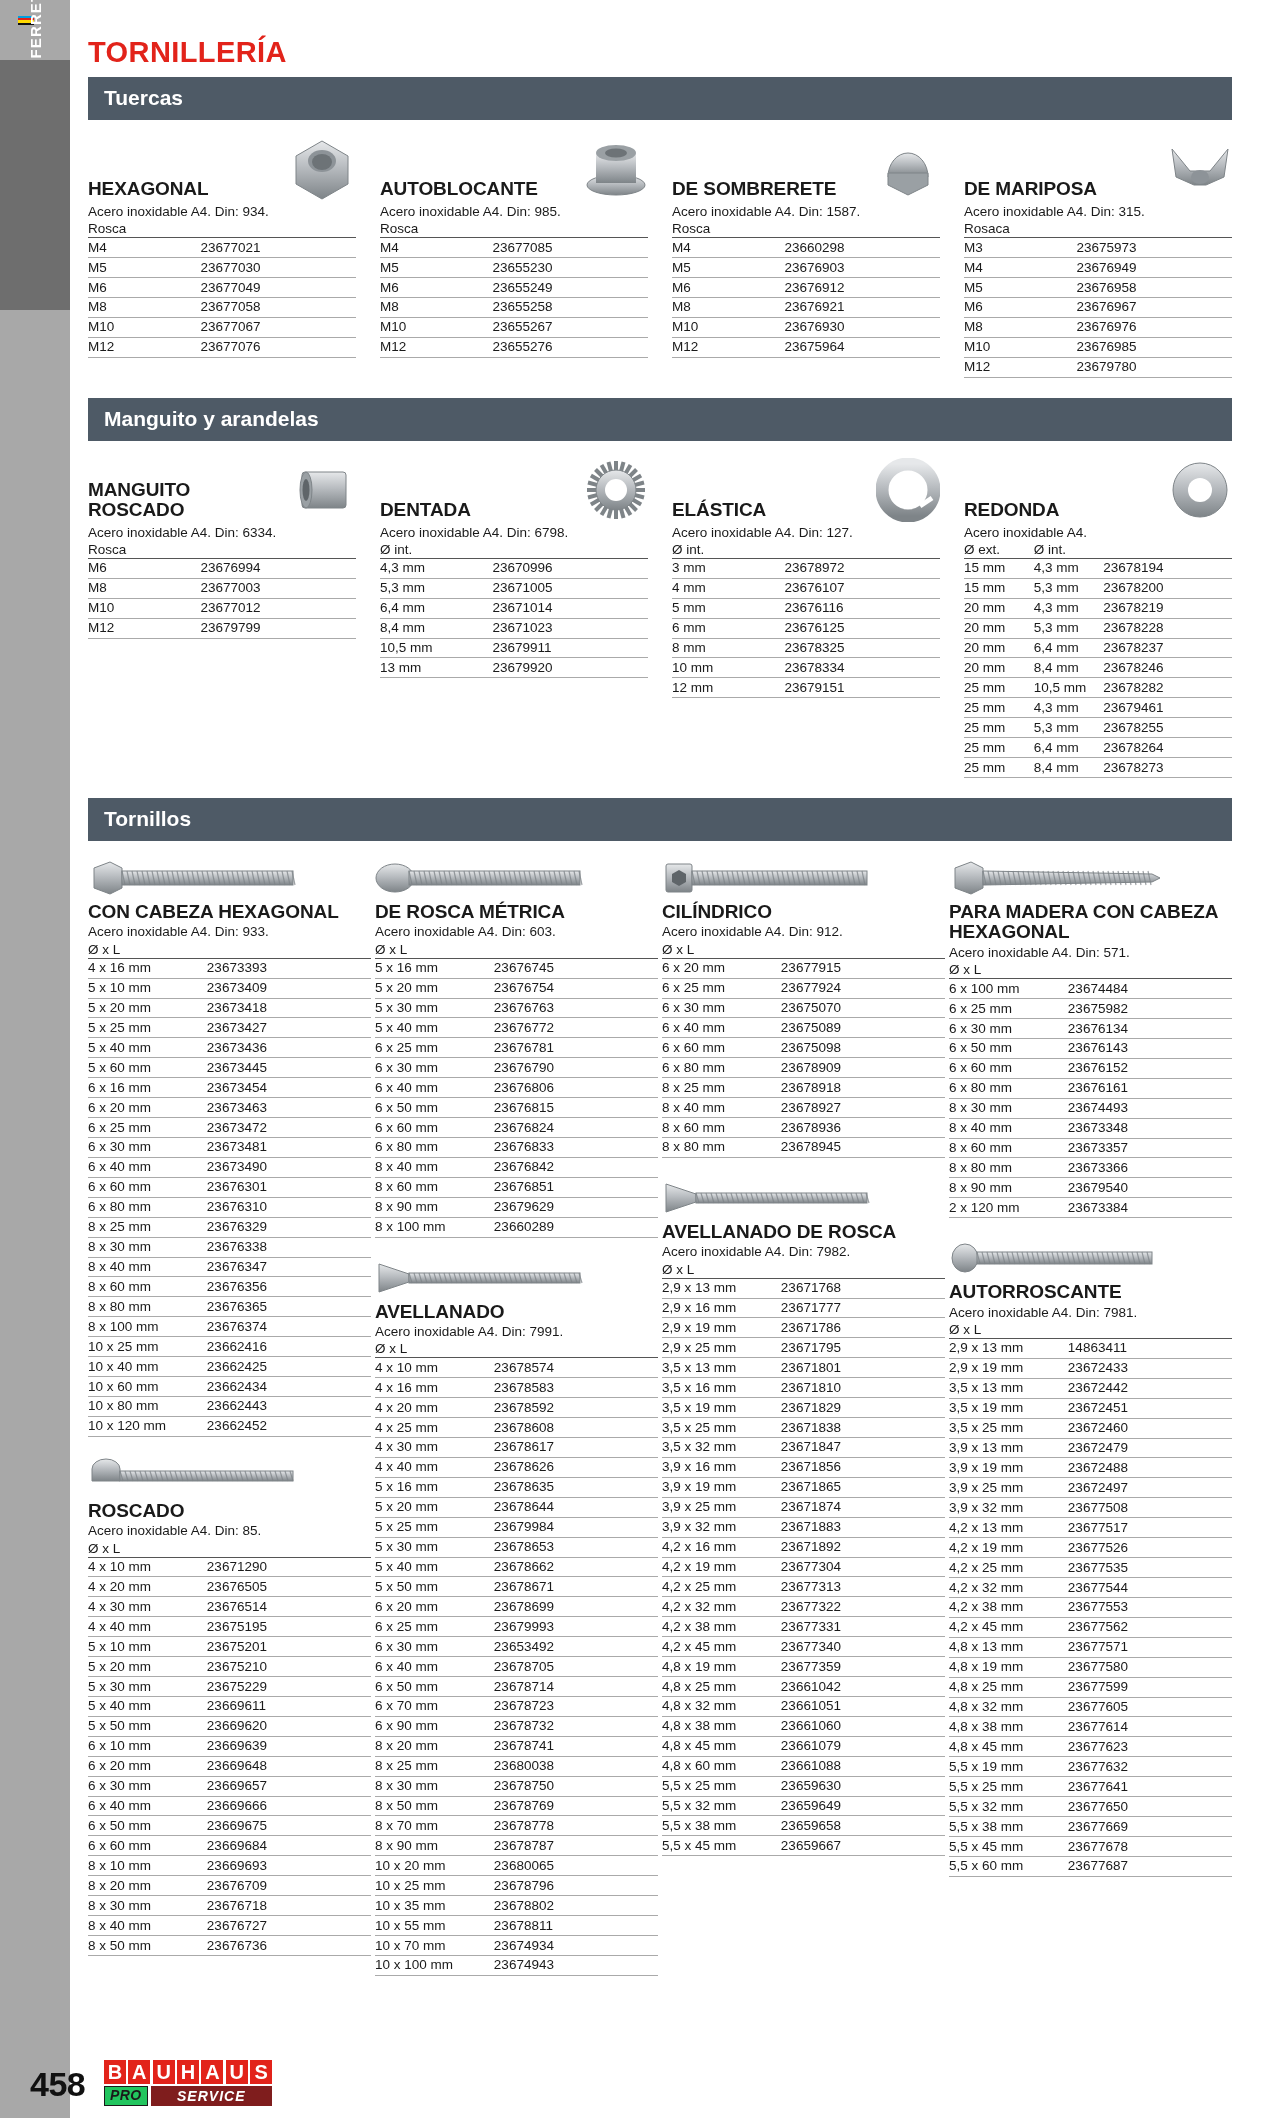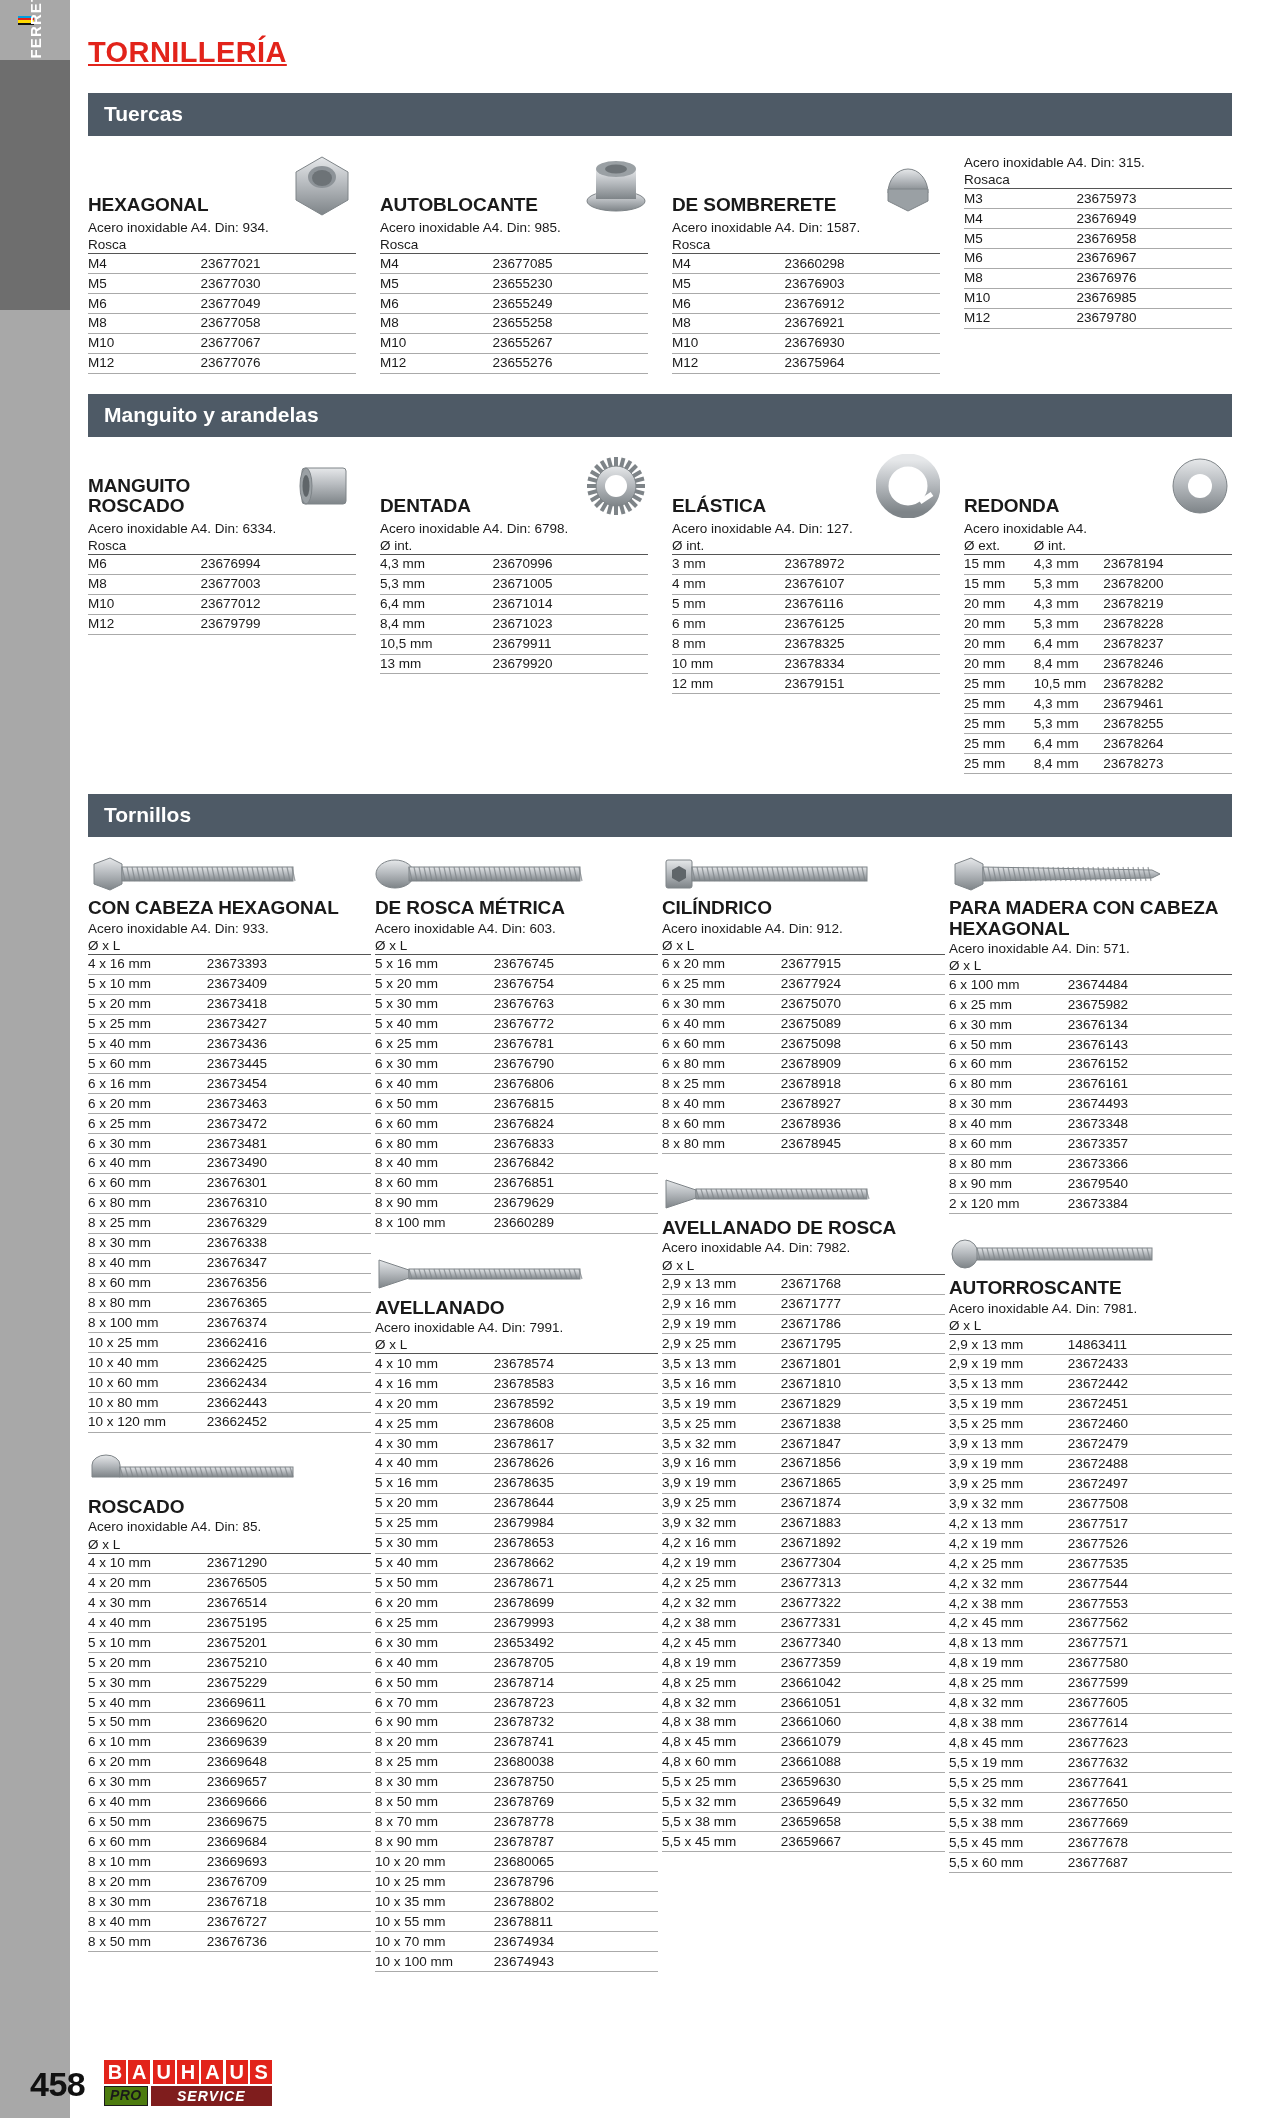--- a/index.html
+++ b/index.html
@@ -59,22 +59,21 @@
     width: 1168px;
     padding-right: 24px;
   }
 
   #page-title {
     color: #e2231a;
     font-size: 29px;
     font-weight: bold;
     letter-spacing: 0.4px;
     margin-top: 36px;
-    margin-bottom: 24px;
-    text-decoration: underline;
+    margin-bottom: 8px;
   }
 
   .band {
     background: #4e5a66;
     color: #fff;
     font-size: 21px;
     font-weight: bold;
     padding: 9px 16px 10px 16px;
     margin-bottom: 17px;
   }
@@ -176,21 +175,21 @@
     width: 23px;
     text-align: center;
     font-family: "Liberation Sans", sans-serif;
   }
   .bh-row2 {
     display: flex;
     gap: 3px;
     margin-top: 2.5px;
   }
   .bh-pro {
-    background: #4d7c0f;
+    background: #22c55e;
     border: 1.6px solid #1a1a1a;
     color: #1a1a1a;
     font-weight: bold;
     font-style: italic;
     font-size: 14px;
     line-height: 17px;
     padding: 0 5px;
     letter-spacing: 0.4px;
   }
   .bh-service {
@@ -395,20 +394,38 @@
                     <td class="ref">23676930</td>
                   </tr>
                   <tr>
                     <td class="dim">M12</td>
                     <td class="ref">23675964</td>
                   </tr>
                 </tbody>
               </table>
             </div>
             <div class="prod">
+              <div class="prod-head">
+                <div class="prod-titlewrap">
+                  <div class="prod-title">DE MARIPOSA</div>
+                </div>
+                <div class="prod-img">
+                  <svg class="im" width="64" height="64" viewBox="0 0 64 64" xmlns="http://www.w3.org/2000/svg">
+                    <defs>
+                      <linearGradient id="mg_wing-nut-icon" x1="0" y1="0" x2="0" y2="1">
+      <stop offset="0%" stop-color="#e6e8ea"></stop>
+                        <stop offset="45%" stop-color="#b8bcc0"></stop>
+                        <stop offset="100%" stop-color="#7e8488"></stop>
+                      </linearGradient>
+                    </defs>
+                    <path d="M4 12 L22 34 L42 34 L60 12 L56 40 L38 48 L26 48 L8 40 Z" fill="url(#mg_wing-nut-icon)" stroke="#7e8488"></path>
+              <ellipse cx="32" cy="40" rx="9" ry="7" fill="#8d9398"></ellipse>
+                  </svg>
+                </div>
+              </div>
               <div class="prod-sub">Acero inoxidable A4. Din: 315.</div>
               <table class="spec">
                 <thead>
                   <tr>
                     <th class="dim">Rosaca</th>
                     <th></th>
                   </tr>
                 </thead>
                 <tbody>
                   <tr>

